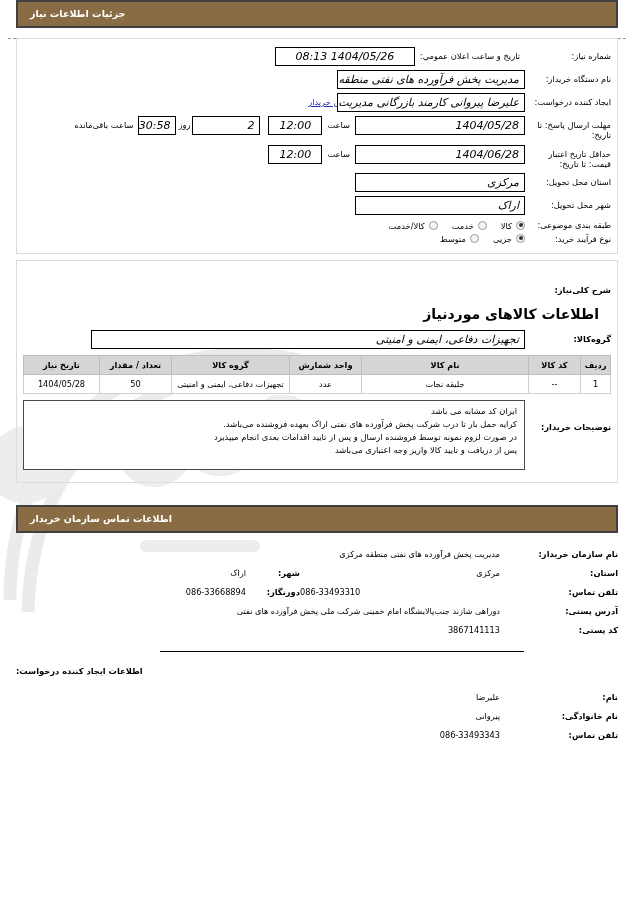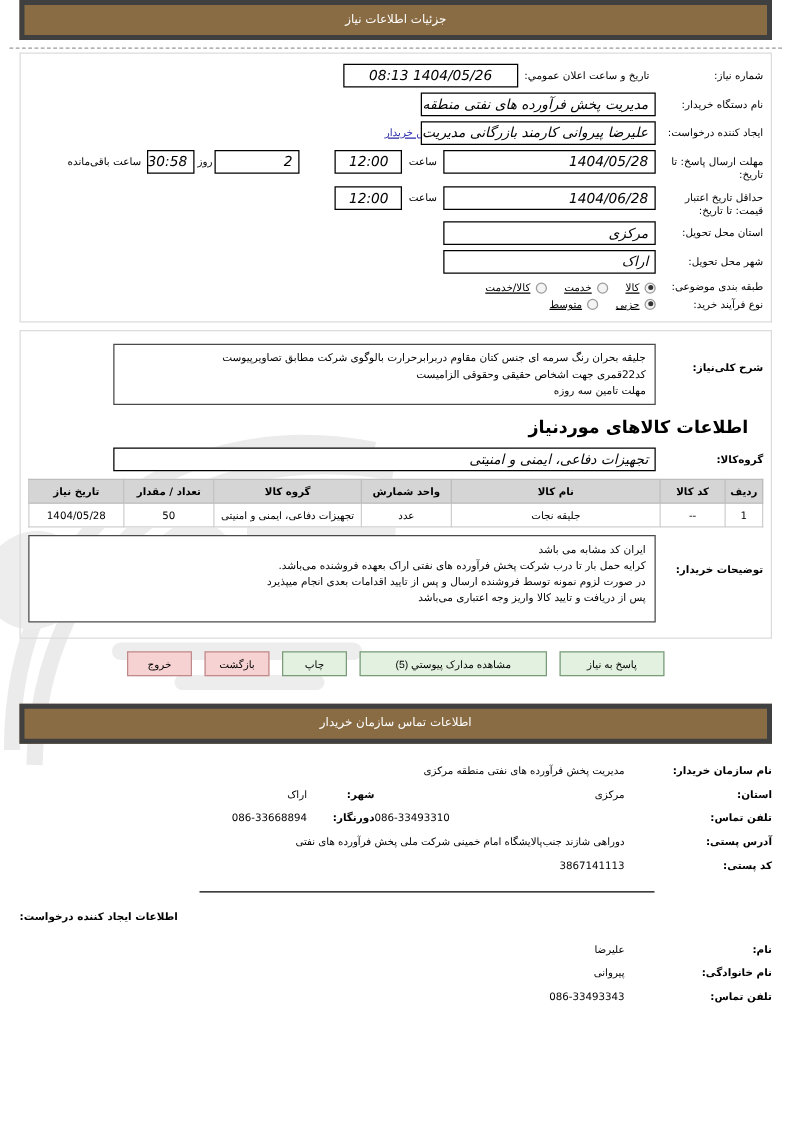--- a/index.html
+++ b/index.html
@@ -34,24 +34,24 @@
     z-index: 1;
   }
 
   .content { position: relative; z-index: 2; }
 
   
   .bar {
     background: #8a6c44;
     color: #ffffff;
     font-size: 9.5px;
-    font-weight: normal;
+    font-weight: bold;
     padding: 6px 12px 7px 12px;
-    text-align: center;
-    border: 4px solid #404040;
+    text-align: left;
+    border: 2px solid #404040;
   }
   .bar-wrap { margin: 0 16px; }
 
   
   .panel {
     margin: 10px 16px 0 16px;
     border: 1px solid #dcdcdc;
     background: transparent;
     padding: 8px 6px 6px 6px;
   }
@@ -90,21 +90,21 @@
     padding: 0 5px;
     font-size: 11px;
     text-align: right;
     color: #000;
     overflow: hidden;
     white-space: nowrap;
     font-style: italic;
   }
   .w-big   { width: 188px; }
   .w-mid   { width: 170px; }
-  .w-time  { width: 54px; text-align: center; margin-left: 20px; }
+  .w-time  { width: 54px; text-align: center; }
   .w-days  { width: 68px; }
   .w-clock { width: 38px; text-align: left; }
   .w-date  { width: 140px; text-align: center; }
   .inline-lbl {
     font-size: 8.3px;
     padding: 4px 5px 0 5px;
     white-space: nowrap;
     color: #000;
   }
   .link {
@@ -116,21 +116,21 @@
   }
   .creator-cell {
     position: relative;
   }
 
   
   .radio-row {
     display: flex; align-items: center;
     font-size: 8.3px; gap: 0; margin-bottom: 3px;
   }
-  .opt { display: inline-flex; align-items: flex-end; margin-left: 14px; text-decoration: underline; }
+  .opt { display: inline-flex; align-items: flex-start; margin-left: 14px; }
   .radio {
     width: 9px; height: 9px; border-radius: 50%;
     border: 1px solid #9a9a9a; background: #f4f4f4;
     display: inline-block; margin-left: 4px; position: relative;
   }
   .radio.on::after {
     content: ""; position: absolute;
     width: 4px; height: 4px; border-radius: 50%;
     background: #333; left: 50%; top: 50%;
     transform: translate(-50%, -50%);
@@ -334,25 +334,20 @@
           <span>متوسط</span>
         </div>
       </div>
 
     </div>
 
     <div class="panel2" style="margin-top:6px;border-top:1px solid #dcdcdc;">
 
       <div class="row" style="align-items:flex-start;margin-top:4px;">
         <div class="lbl lbl-b" style="padding-top:14px;">شرح کلی‌نیاز:</div>
-        <div class="bigbox" style="width:434px;">
-          <div>جلیقه بحران رنگ سرمه ای جنس کتان مقاوم دربرابرحرارت  بالوگوی شرکت مطابق  تصاویرپیوست</div>
-          <div>کد22قمری  جهت اشخاص حقیقی وحقوقی الزامیست</div>
-          <div>مهلت تامین سه روزه</div>
-        </div>
       </div>
 
       <div style="text-align:right;font-size:14px;font-weight:bold;margin:10px 12px 8px 0;">اطلاعات کالاهای موردنیاز</div>
 
       <div class="row">
         <div class="lbl lbl-b">گروه‌کالا:</div>
         <div class="fld" style="width:434px;">تجهیزات دفاعی، ایمنی و امنیتی</div>
       </div>
 
       <table class="goods" style="margin-top:6px;">
@@ -385,27 +380,20 @@
         <div class="bigbox" style="width:526px;min-height:70px;">
           <div>ایران کد مشابه می باشد</div>
           <div>کرایه حمل بار تا درب شرکت  پخش فرآورده های نفتی اراک بعهده فروشنده می‌باشد.</div>
           <div>در صورت لزوم نمونه توسط فروشنده ارسال و پس از تایید اقدامات بعدی انجام میپذیرد</div>
           <div>پس از دریافت و تایید کالا واریز وجه  اعتباری می‌باشد</div>
         </div>
       </div>
 
     </div>
 
-    <div class="btnbar">
-      <button class="btn red">خروج</button>
-      <button class="btn red">بازگشت</button>
-      <button class="btn">چاپ</button>
-      <button class="btn" style="min-width:150px;">مشاهده مدارک پیوستي (5)</button>
-      <button class="btn" style="min-width:84px;">پاسخ به نیاز</button>
-    </div>
 
     <div class="bar-wrap" style="margin-top:22px;">
       <div class="bar">اطلاعات تماس سازمان خریدار</div>
     </div>
 
     <div class="contact" style="margin-top:16px;">
 
       <div class="crow">
         <div class="ckey">نام سازمان خریدار:</div>
         <div class="cval">مدیریت پخش فرآورده های نفتی منطقه مرکزی</div>

